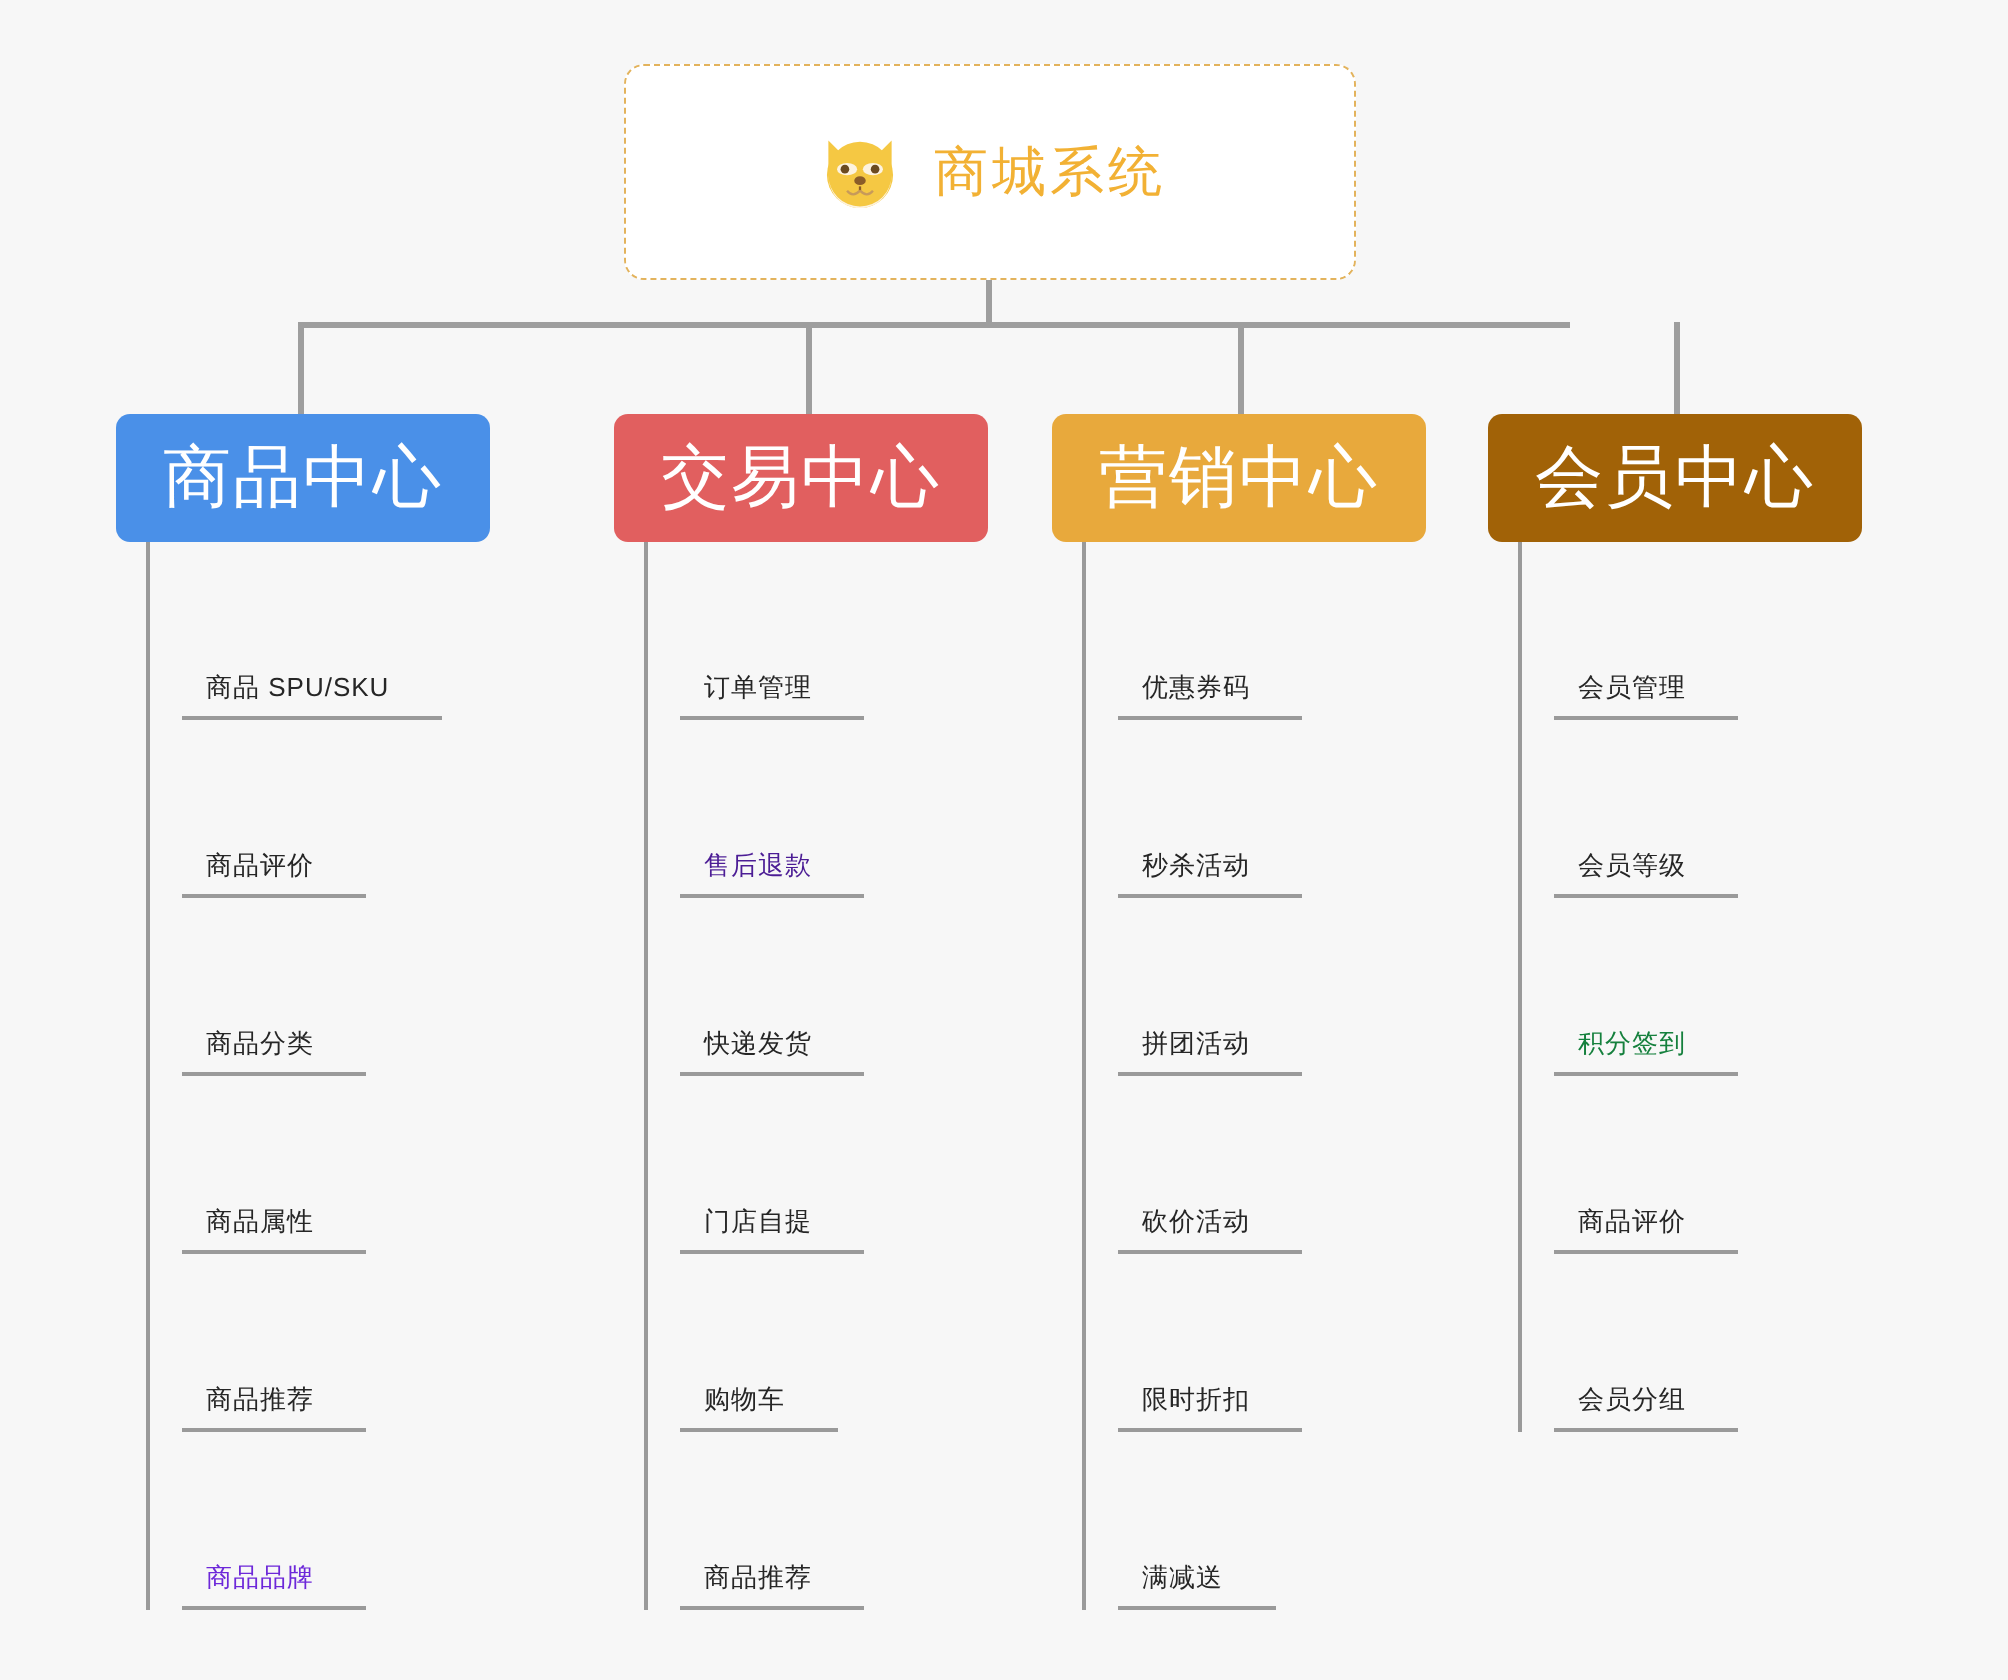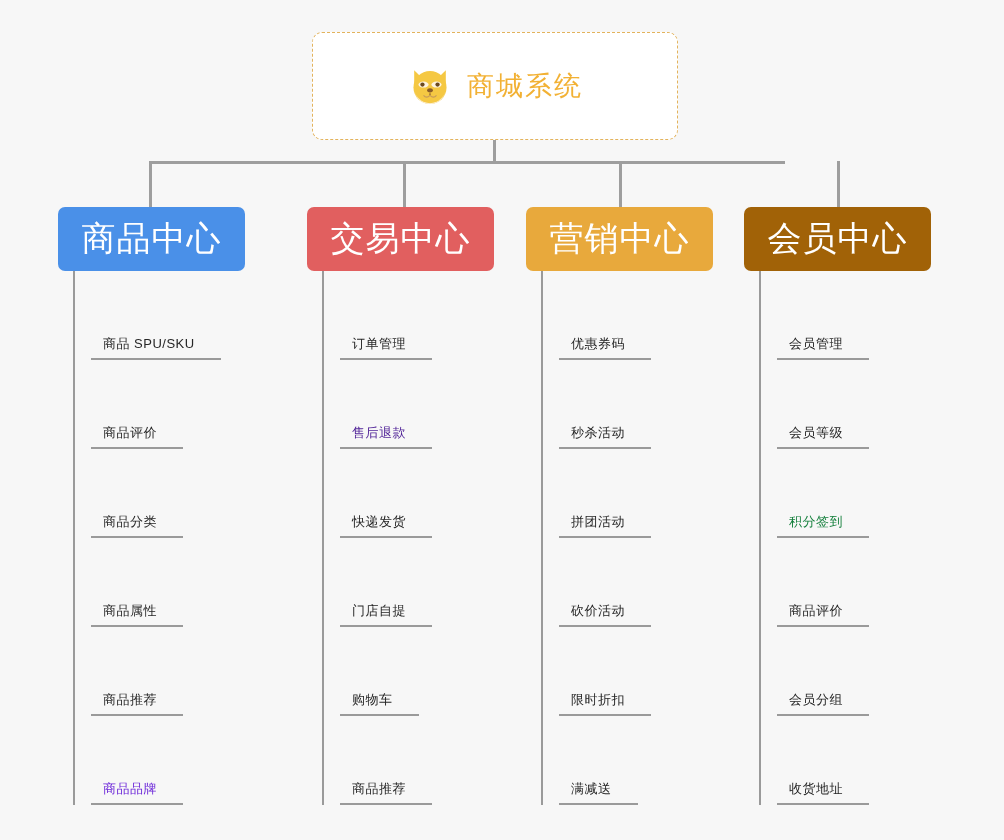--- a/index.html
+++ b/index.html
@@ -240,19 +240,16 @@
         </div>
       <div class="leaf-item">
           <span class="leaf-label" style="border-bottom-color: rgb(154, 154, 154); color: #15803d;">积分签到</span>
         </div>
       <div class="leaf-item">
           <span class="leaf-label" style="border-bottom-color: rgb(154, 154, 154); color: rgb(38, 38, 38);">商品评价</span>
         </div>
       <div class="leaf-item">
           <span class="leaf-label" style="border-bottom-color: rgb(154, 154, 154); color: rgb(38, 38, 38);">会员分组</span>
         </div>
-      <div class="leaf-item">
-          <span class="leaf-label" style="border-bottom-color: rgb(154, 154, 154); color: rgb(38, 38, 38);">收货地址</span>
-        </div>
     </div>
   </div>
 
 </div>
 
 </body></html>

